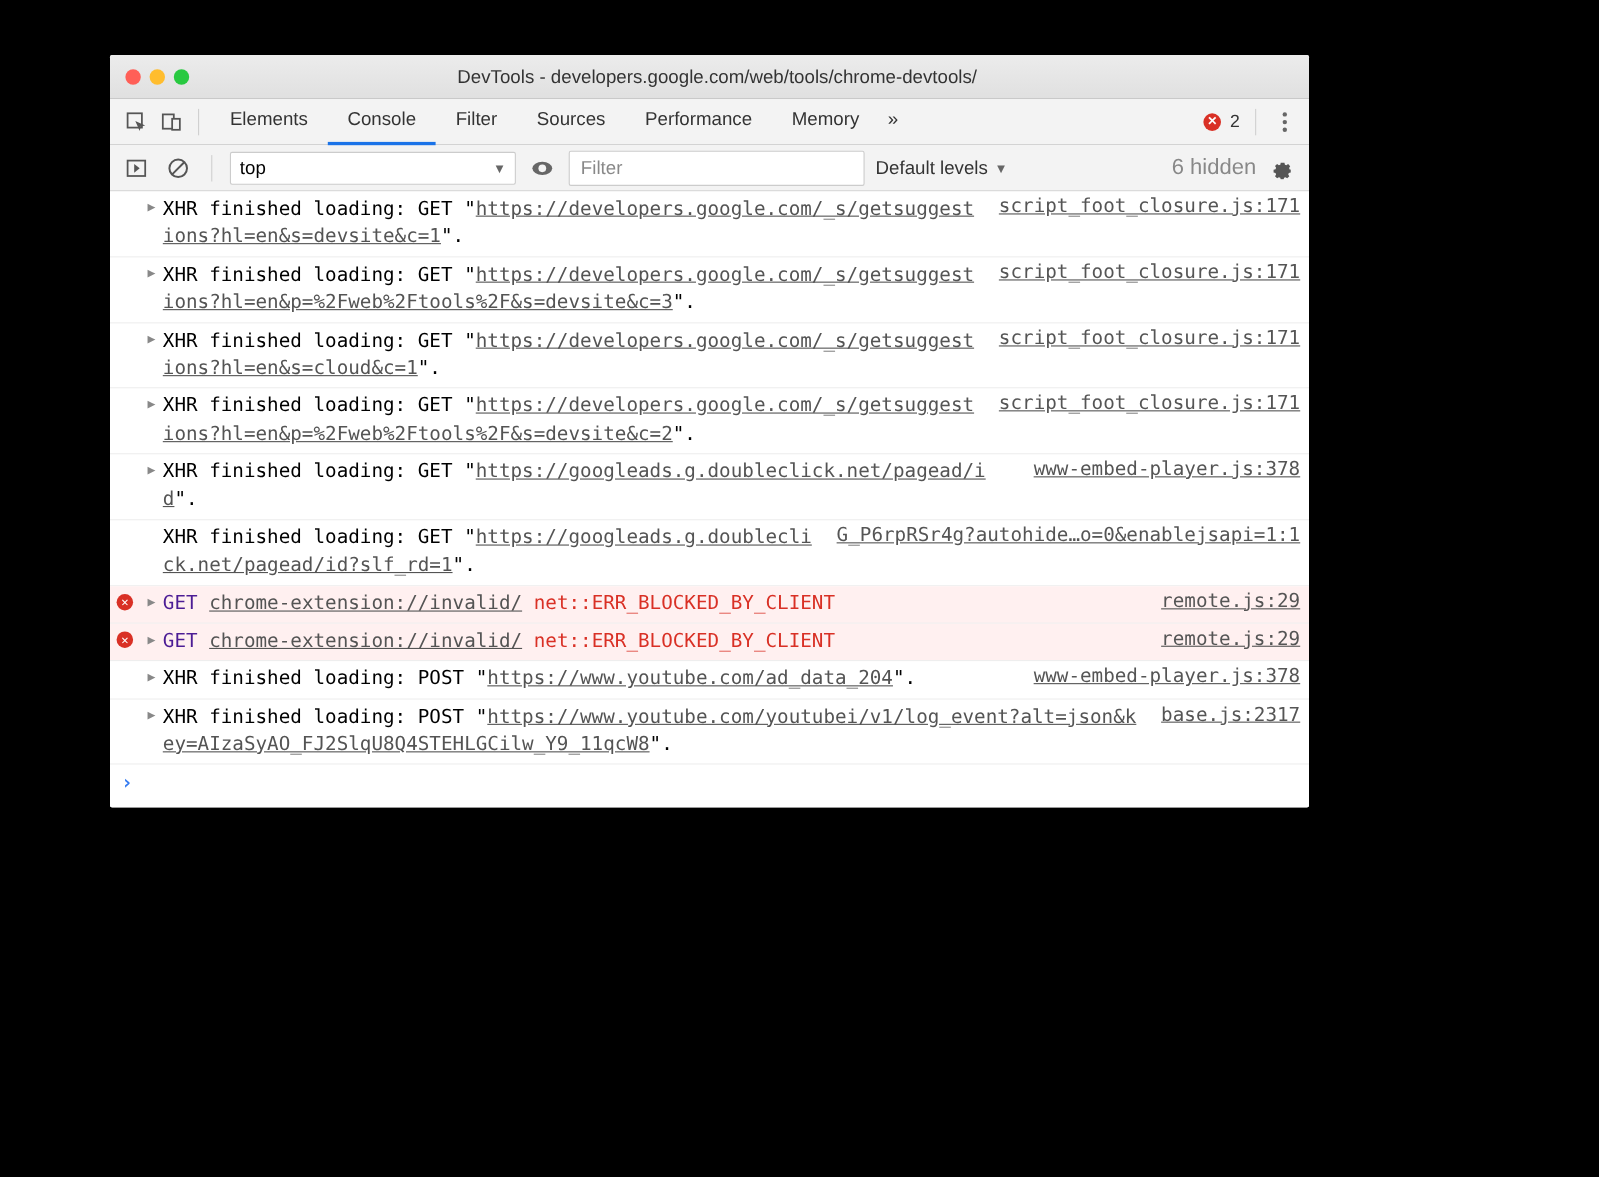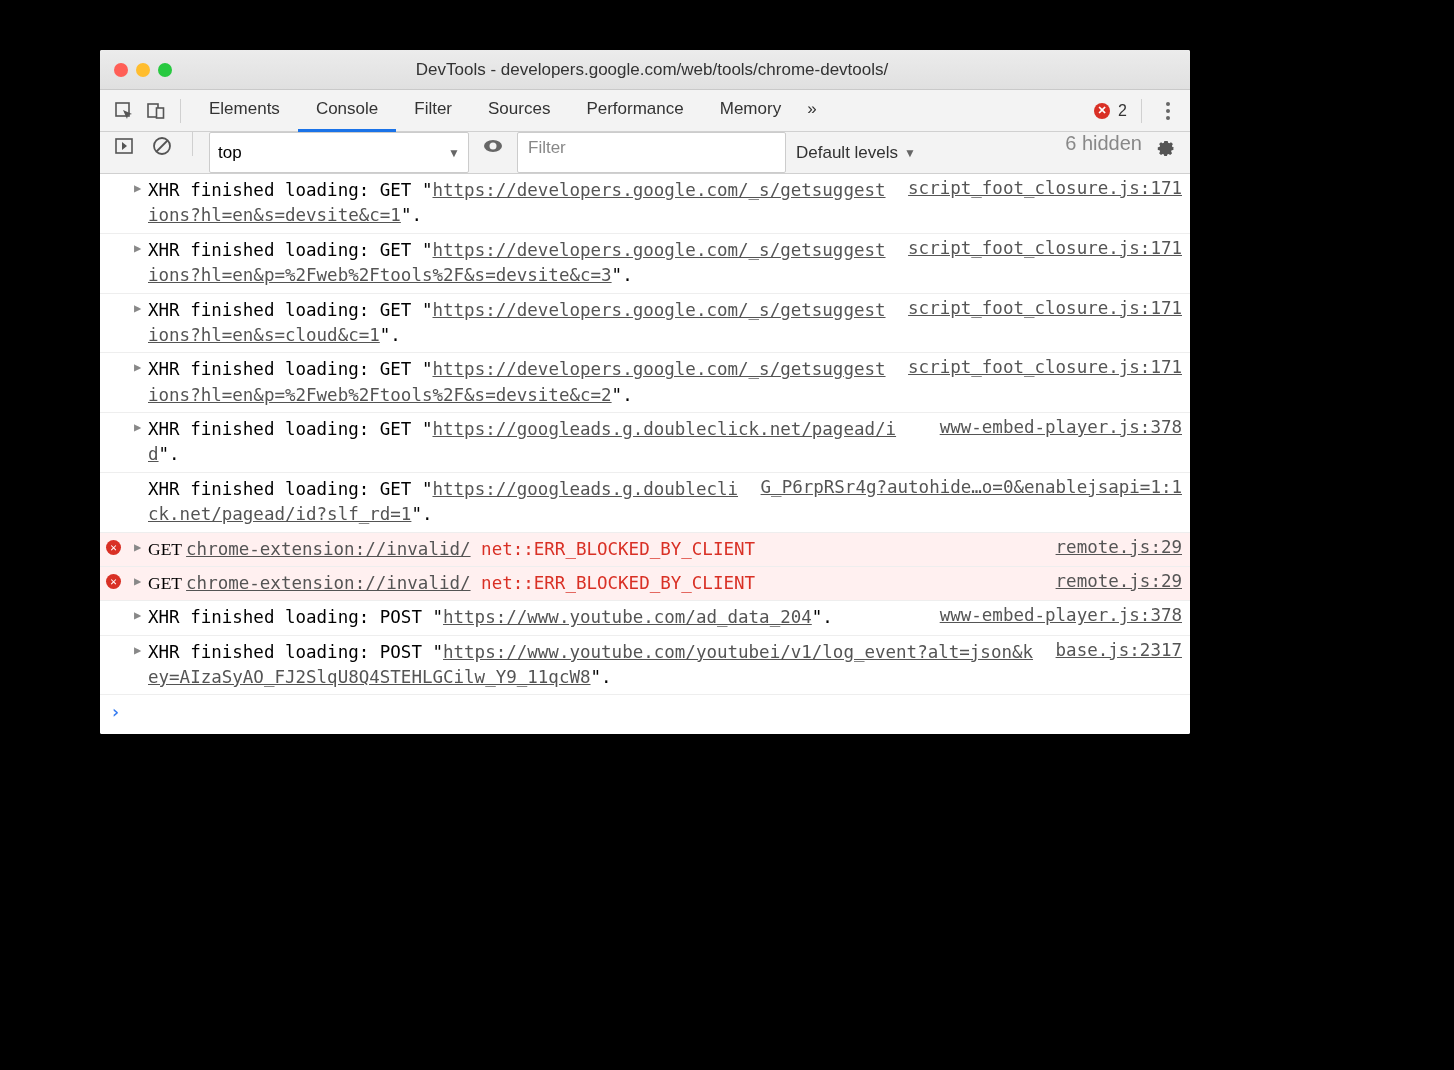--- a/index.html
+++ b/index.html
@@ -68,20 +68,21 @@
 }
 .tb-right { display: flex; align-items: center; gap: 8px; }
 .err-ico { width: 16px; height: 16px; border-radius: 50%; background: #d93025; color: #fff; display: inline-flex; align-items: center; justify-content: center; font-size: 11px; font-weight: bold; }
 .err-count { font-size: 16px; color: #333; }
 .kebab { width: 24px; display: flex; flex-direction: column; gap: 3px; align-items: center; padding: 6px; }
 .kebab span { width: 4px; height: 4px; background: #666; border-radius: 50%; }
 
 .subbar {
   height: 42px;
   display: flex;
+  align-items: center;
   border-bottom: 1px solid #d0d0d0;
   padding: 0 10px;
   gap: 10px;
   background: #f3f3f3;
 }
 .context {
   display: flex; align-items: center;
   border: 1px solid #ccc;
   background: #fff;
   border-radius: 2px;
@@ -142,21 +143,21 @@
 .src {
   text-decoration: underline;
   color: #555;
   text-align: right;
   flex-shrink: 0;
   margin-left: 20px;
 }
 .row.err .src { color: #555; }
 .link { text-decoration: underline; color: #545454; }
 .row.err .link { color: #545454; text-align: center; }
-.err .method { color: #000000; font-family: Liberation Serif, serif; }
+.err .method { color: #4c1d95; }
 .err-txt { color: #d93025; }
 .prompt {
   padding: 6px 10px;
   color: #367cf1;
   font-size: 18px;
   font-weight: bold;
 }
 
 svg { display: block; }
 .chev { font-size: 12px; color: #666; }

